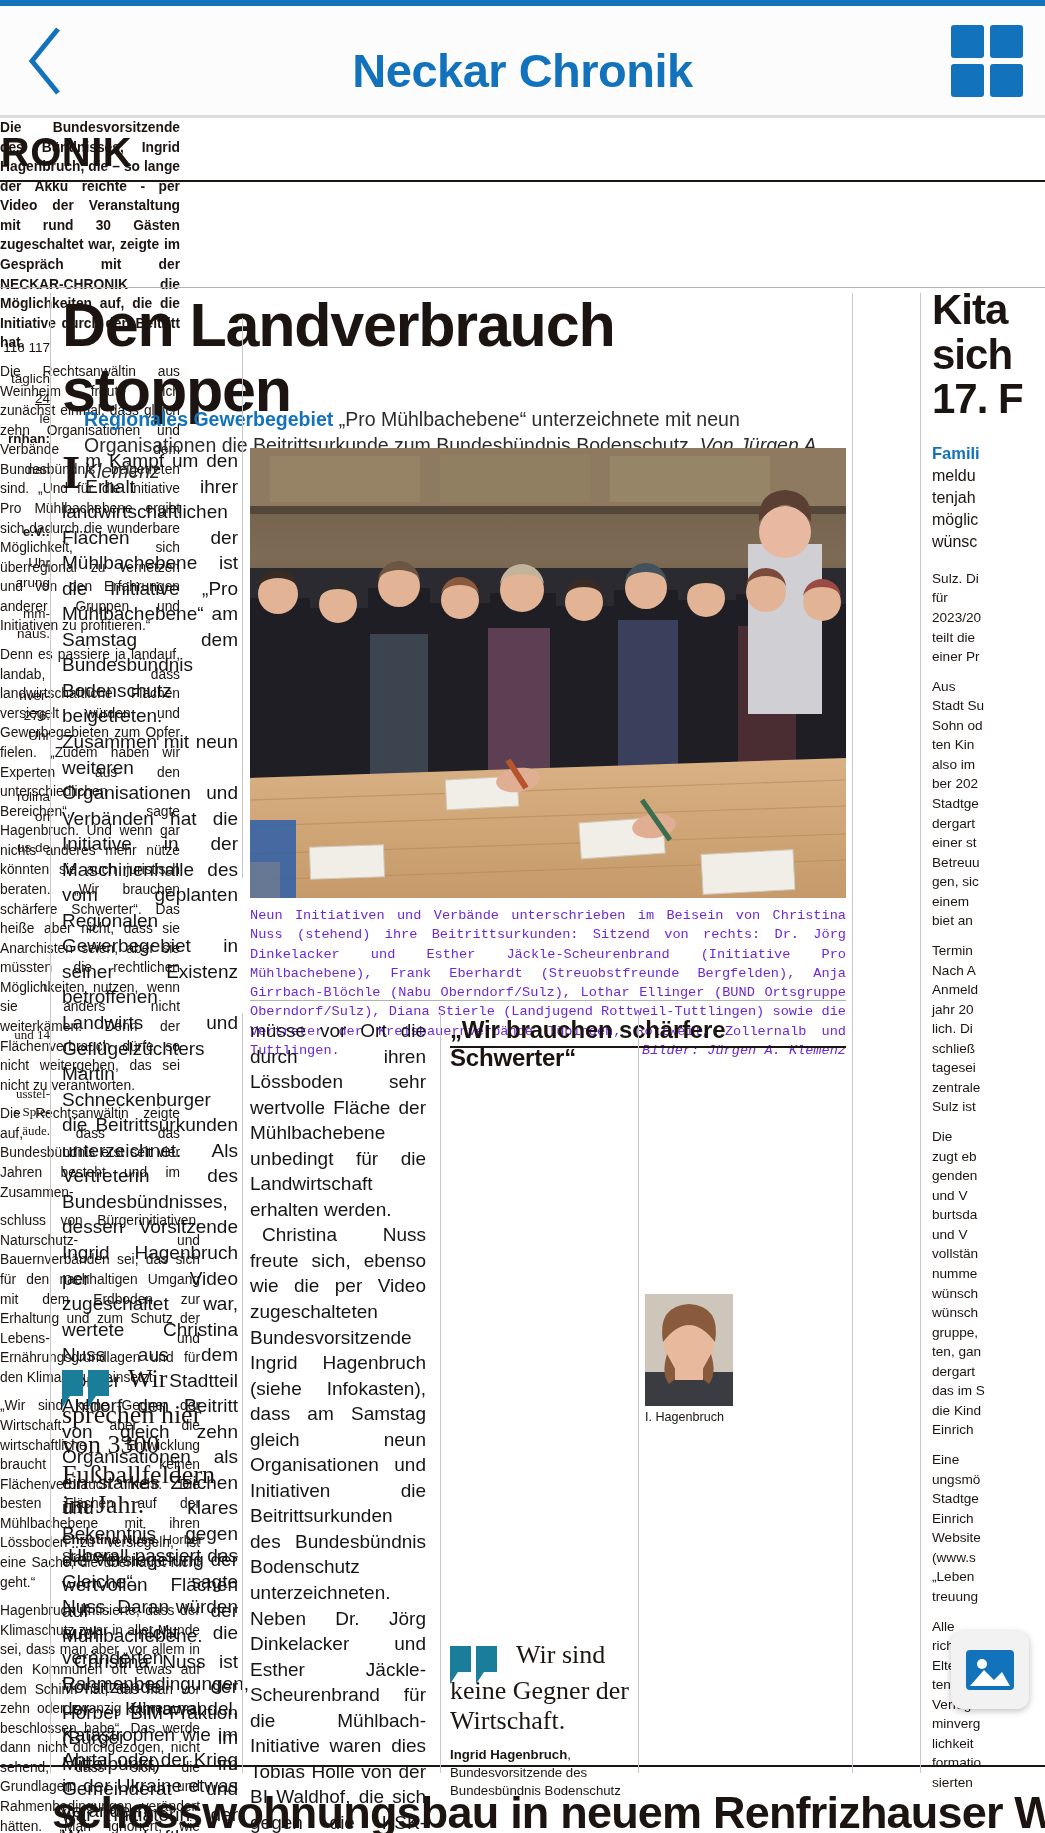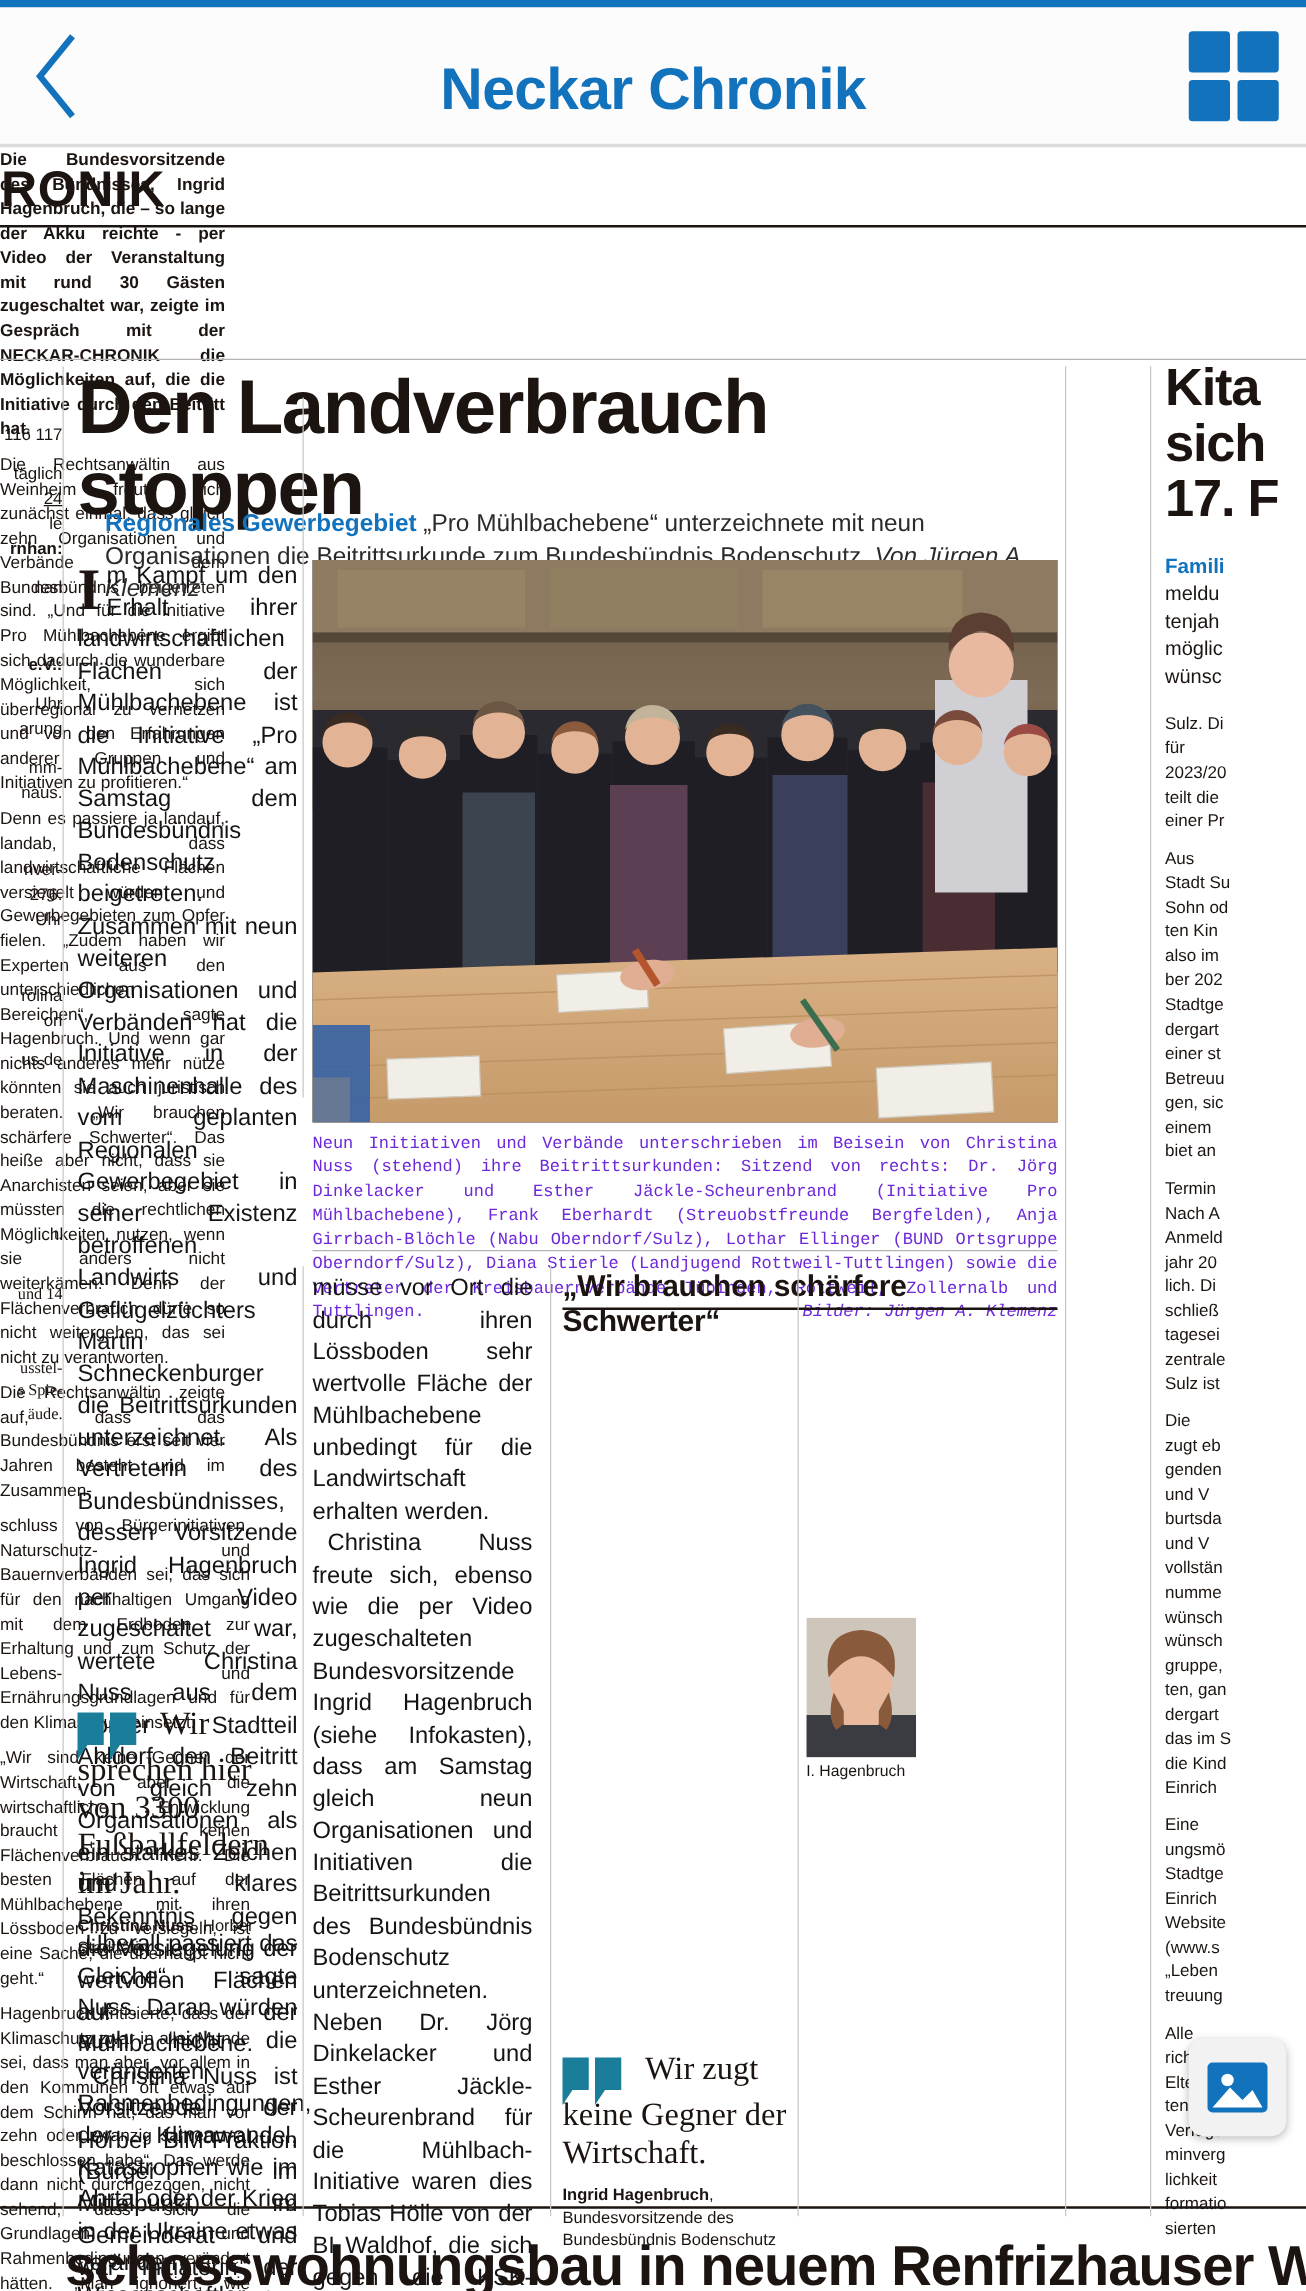--- a/index.html
+++ b/index.html
@@ -521,21 +521,21 @@
   <div class="hrule" style="left:450px; width:396px; top:928px; background:#1C1410; height:2px;"></div>
 
   <div class="col-sans" style="left:450px; top:946px; width:180px;">
     <p><b>Die Bundesvorsitzende des Bündnisses, Ingrid Hagenbruch, die – so lange der Akku reichte - per Video der Veranstaltung mit rund 30 Gästen zugeschaltet war, zeigte im Gespräch mit der NECKAR-CHRONIK die Möglichkeiten auf, die die Initiative durch den Beitritt hat.</b></p>
     <p>Die Rechtsanwältin aus Weinheim freute sich zunächst einmal, dass gleich zehn Organisationen und Verbände dem Bundesbündnis beigetreten sind. „Und für die Initiative Pro Mühlbachebene ergibt sich dadurch die wunderbare Möglichkeit, sich überregional zu vernetzen und von den Erfahrungen anderer Gruppen und Initiativen zu profitieren.“</p>
     <p>Denn es passiere ja landauf, landab, dass landwirtschaftliche Flächen versiegelt würden und Gewerbegebieten zum Opfer fielen. „Zudem haben wir Experten aus den unterschiedlichen Bereichen“, sagte Hagenbruch. Und wenn gar nichts anderes mehr nütze könnten sie auch juristisch beraten. „Wir brauchen schärfere Schwerter“. Das heiße aber nicht, dass sie Anarchisten seien, aber sie müssten die rechtlichen Möglichkeiten nutzen, wenn sie anders nicht weiterkämen. Denn der Flächenverbrauch dürfe so nicht weitergehen, das sei nicht zu verantworten.</p>
   </div>
 
   <div class="pullquote" style="left:450px; top:1522px; width:182px;">
     <span class="pq-marks"><i></i><i></i></span>
-    <span class="pq-text">Wir zugt keine Gegner der Wirtschaft.</span>
+    <span class="pq-text">Wir sind keine Gegner der Wirtschaft.</span>
     <div class="pq-attrib">
       <b>Ingrid Hagenbruch</b><span>, Bundesvorsitzende des Bundesbündnis Bodenschutz</span>
     </div>
   </div>
 
   <div class="col-sans" style="left:450px; top:1652px; width:180px;">
     <p>Die Rechtsanwältin zeigte auf, dass das Bundesbündnis erst seit vier Jahren besteht und im Zusammen-</p>
   </div>
 
   <div class="col-sans" style="left:645px; top:946px; width:200px;">

